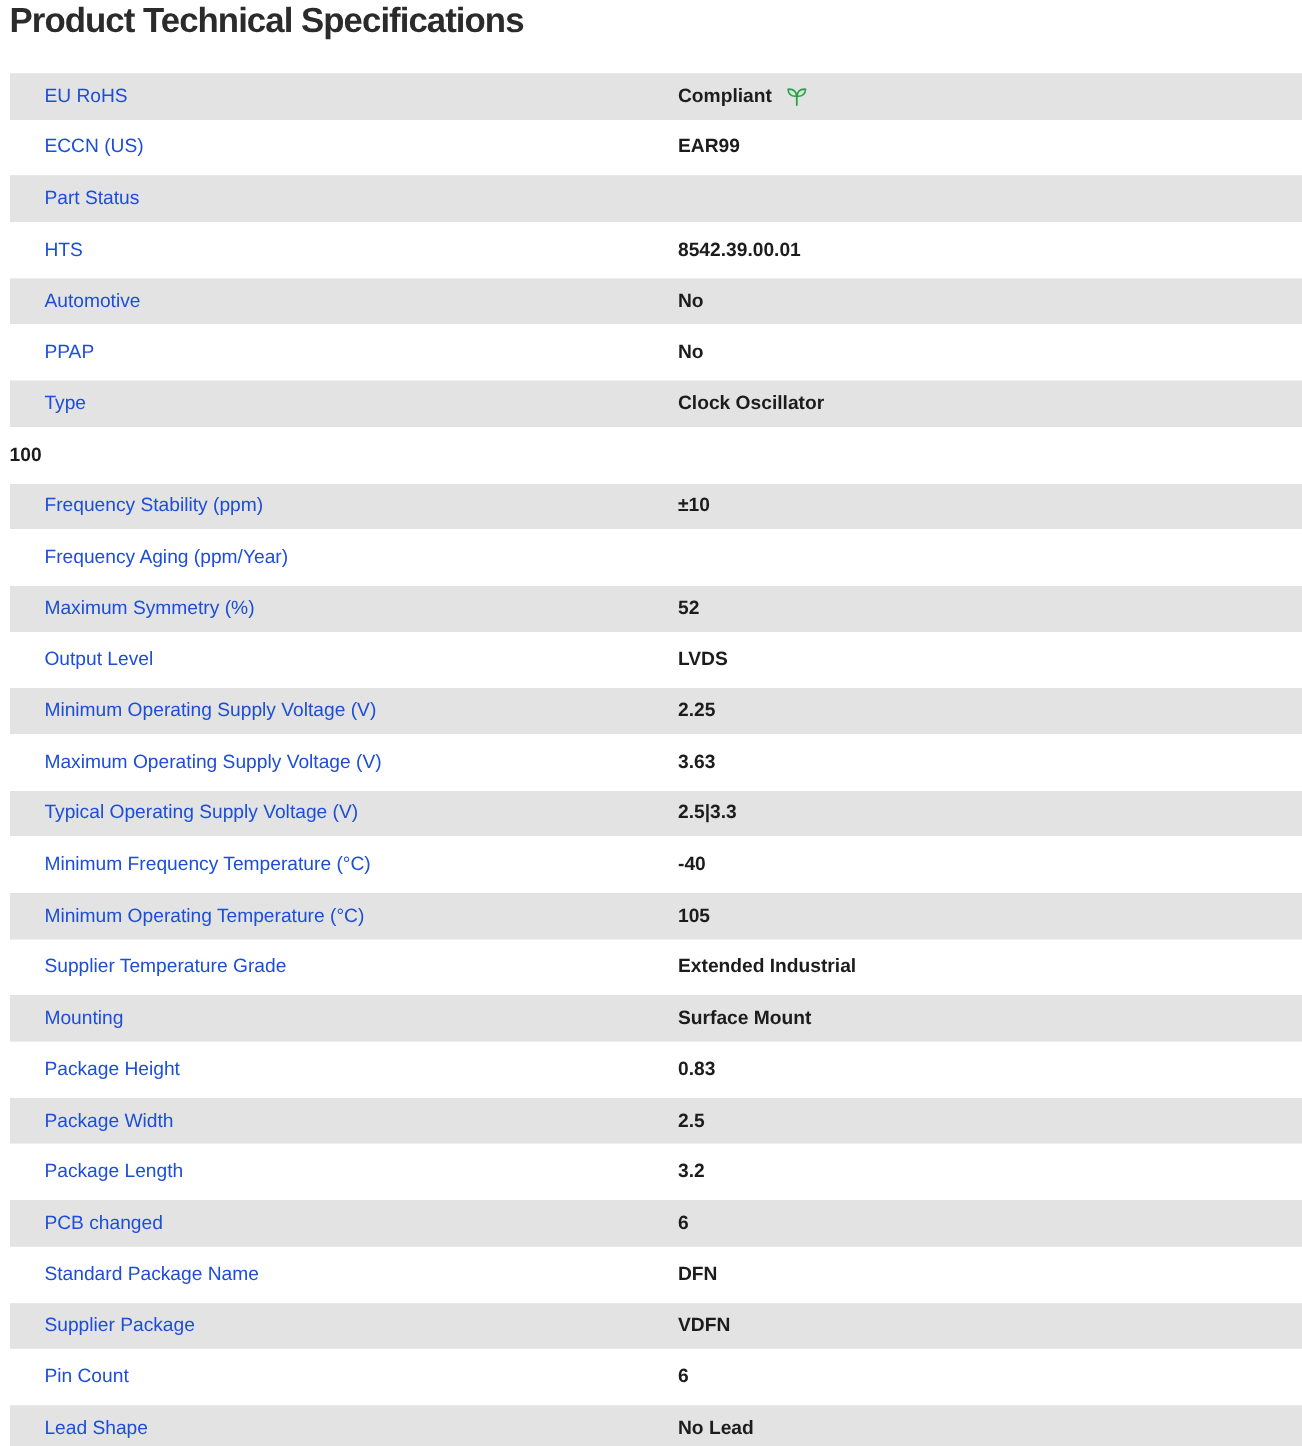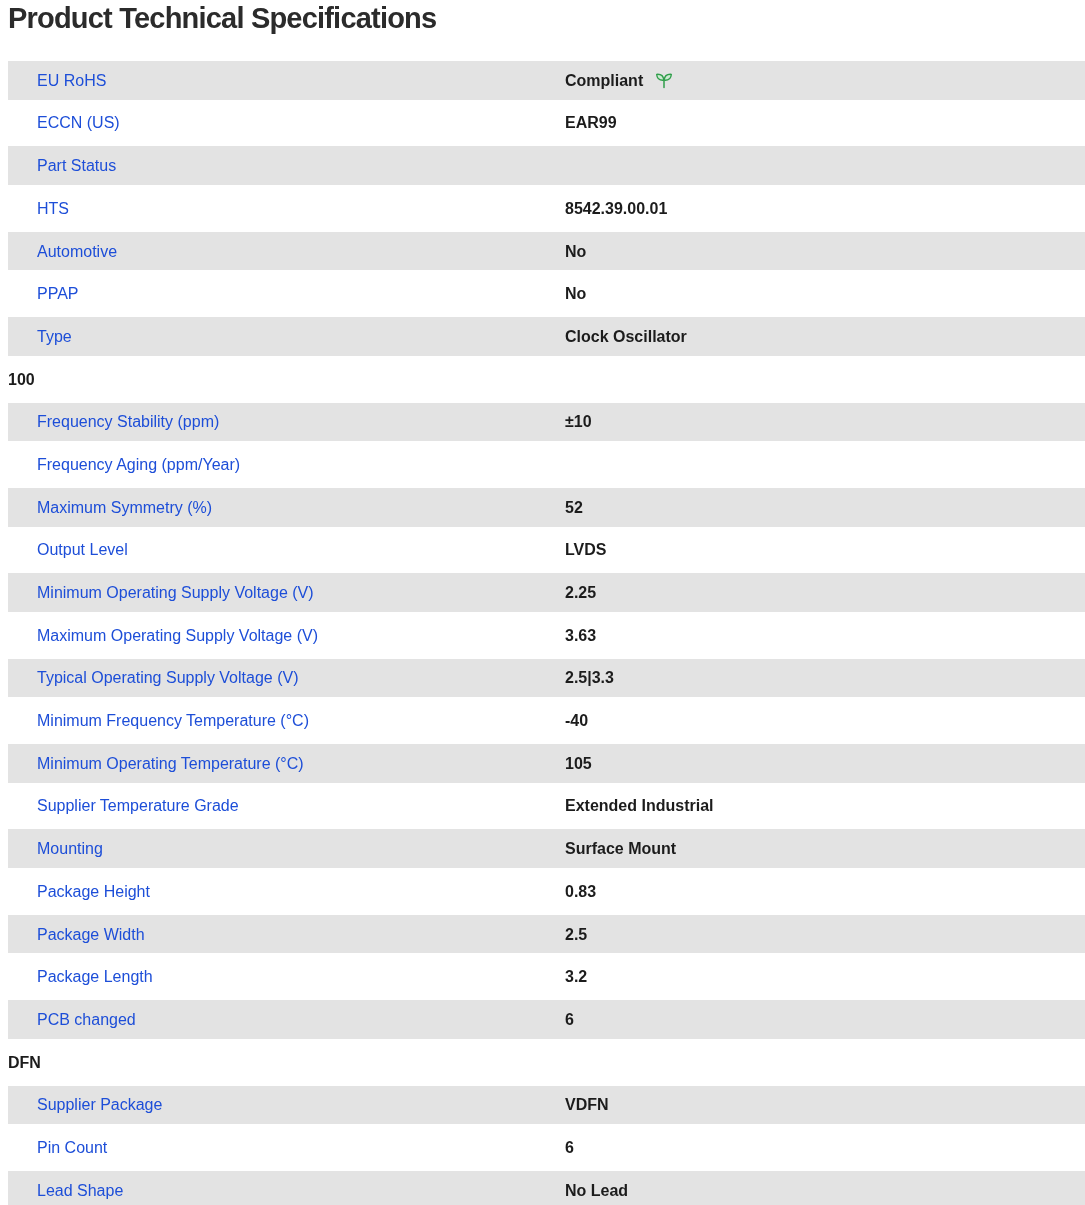--- a/index.html
+++ b/index.html
@@ -298,20 +298,23 @@
     <div class="cell label">
       <span class="label-text">PCB changed</span>
     </div>
     <div class="cell value">
       <span class="value-text">6</span>
 
     </div>
   </div>
 
   <div class="row">
+    <div class="cell label">
+      <span class="label-text">Standard Package Name</span>
+    </div>
     <div class="cell value">
       <span class="value-text">DFN</span>
 
     </div>
   </div>
 
   <div class="row gray">
     <div class="cell label">
       <span class="label-text">Supplier Package</span>
     </div>

